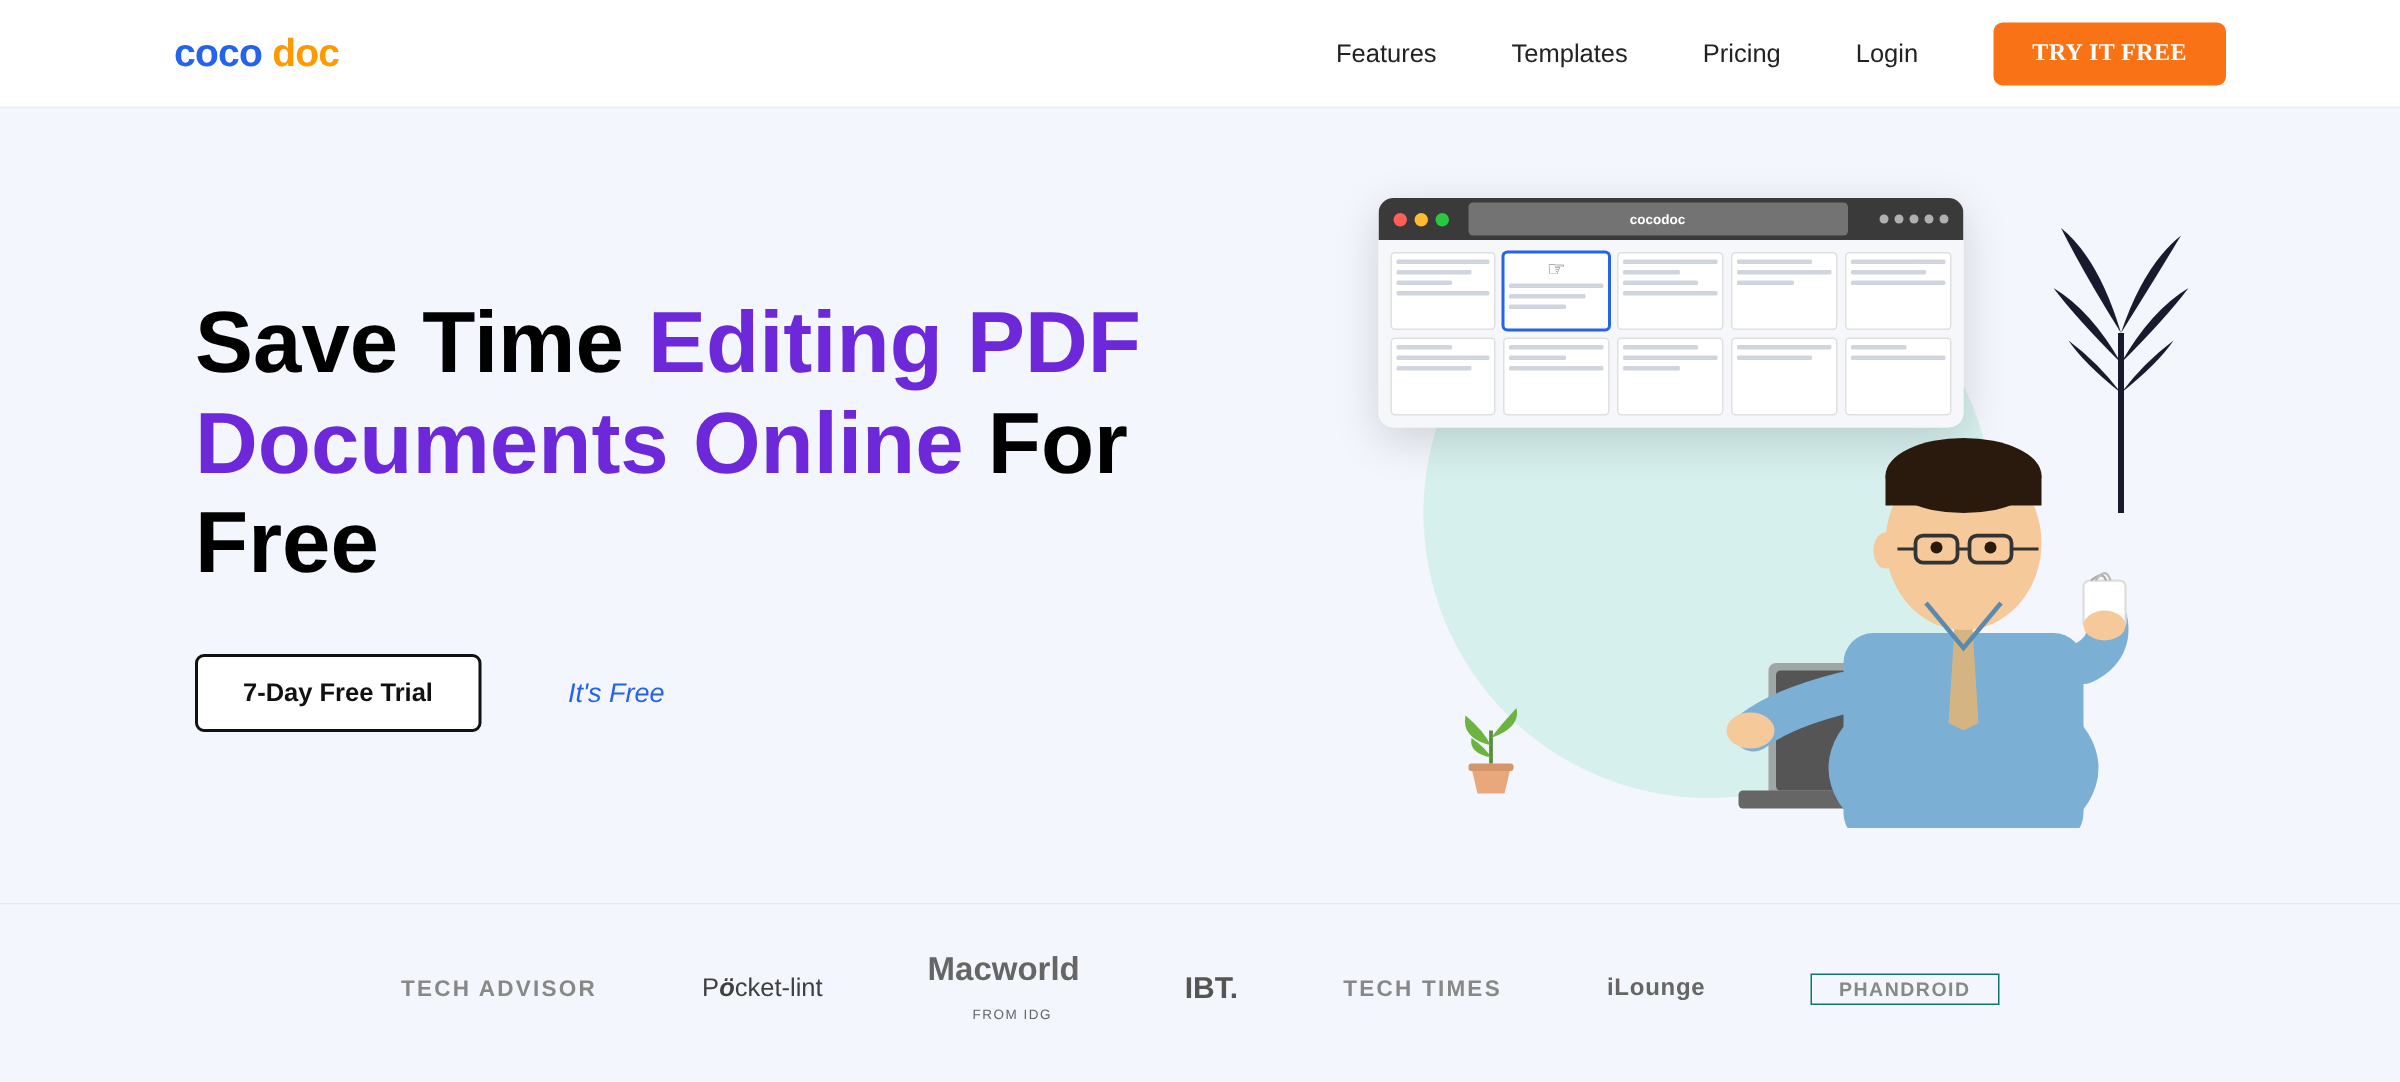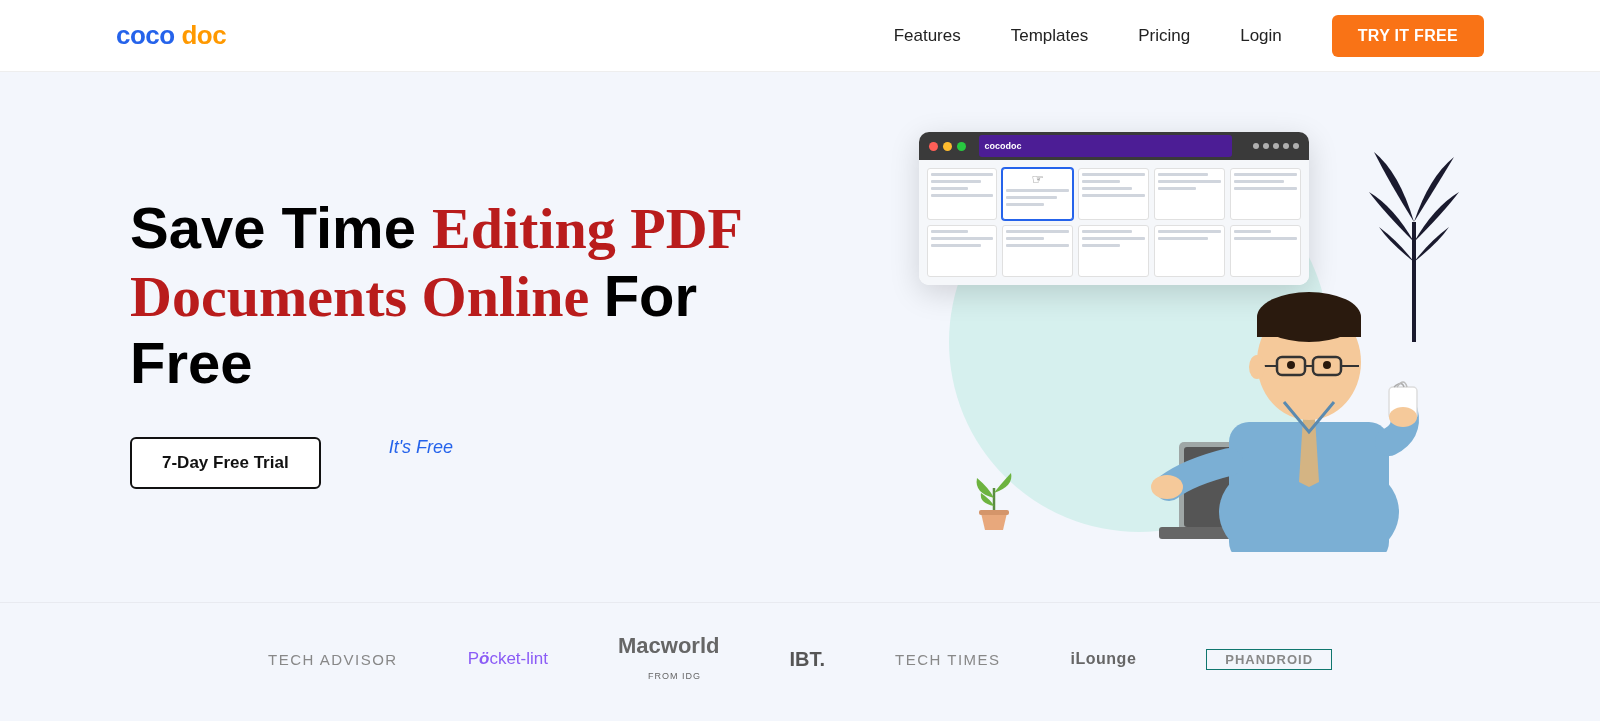--- a/index.html
+++ b/index.html
@@ -37,20 +37,21 @@
     .nav-cta {
       background: #f97316;
       color: #fff;
       border: none;
       border-radius: 6px;
       padding: 12px 26px;
       font-size: 16px;
       font-weight: 700;
       cursor: pointer;
       letter-spacing: 0.3px;
+      font-family: Liberation Serif, serif;
     }
 
     
     .hero {
       background: #f3f6fc;
       display: flex;
       align-items: center;
       padding: 60px 130px 50px 130px;
       min-height: 530px;
       position: relative;
@@ -59,26 +60,26 @@
       flex: 0 0 55%;
       padding-right: 40px;
     }
     .hero-title {
       font-size: 58px;
       font-weight: 900;
       line-height: 1.15;
       margin-bottom: 40px;
     }
     .hero-title .black { color: #000000; }
-    .hero-title .orange { color: #b91c1c; font-family: Liberation Serif, serif; }
+    .hero-title .orange { color: #6d28d9; }
 
     .hero-buttons {
       display: flex;
-      align-items: flex-start;
-      gap: 22px;
+      align-items: center;
+      gap: 12px;
       margin-top: 10px;
     }
     .btn-trial {
       border: 2px solid #111;
       background: #fff;
       color: #111;
       border-radius: 6px;
       padding: 14px 30px;
       font-size: 17px;
       font-weight: 600;
@@ -147,28 +148,29 @@
       display: flex;
       align-items: center;
       padding: 0 10px;
       gap: 5px;
     }
     .dot { width: 9px; height: 9px; border-radius: 50%; }
     .dot-red { background: #ff5f57; }
     .dot-yellow { background: #febc2e; }
     .dot-green { background: #28c840; }
     .browser-url-bar {
-      background: #4c1d95;
+      background: #737373;
       height: 22px;
       margin: 0 8px;
       border-radius: 3px;
       flex: 1;
       display: flex;
       align-items: center;
       padding: 0 6px;
+      justify-content: center;
     }
     .browser-url-text {
       color: #fff;
       font-size: 9px;
       font-weight: 600;
     }
     .browser-dots {
       display: flex;
       gap: 4px;
       margin-left: 8px;
@@ -237,21 +239,21 @@
       padding: 30px 0 40px 0;
       display: flex;
       align-items: center;
       justify-content: center;
       gap: 70px;
       border-top: 1px solid #e8eaf0;
     }
     .brand-name {
       color: #888;
       font-size: 15px;
-      font-weight: 400;
+      font-weight: 700;
       letter-spacing: 1.5px;
       text-transform: uppercase;
       white-space: nowrap;
     }
     .brand-name.macworld {
       font-size: 22px;
       font-weight: 800;
       letter-spacing: 0;
       text-transform: none;
       color: #666;
@@ -274,21 +276,21 @@
       font-weight: 700;
       letter-spacing: 1px;
       color: #888;
       border: 1px solid #0f766e;
       padding: 2px 18px;
       text-transform: uppercase;
     }
     .brand-pocket {
       font-size: 17px;
       font-weight: 500;
-      color: #8b5cf6;
+      color: #404040;
       letter-spacing: 0;
       text-transform: none;
     }
   </style>
 </head>
 <body>
 
 <header class="header">
   <div class="logo">
     <span class="logo-coco">

